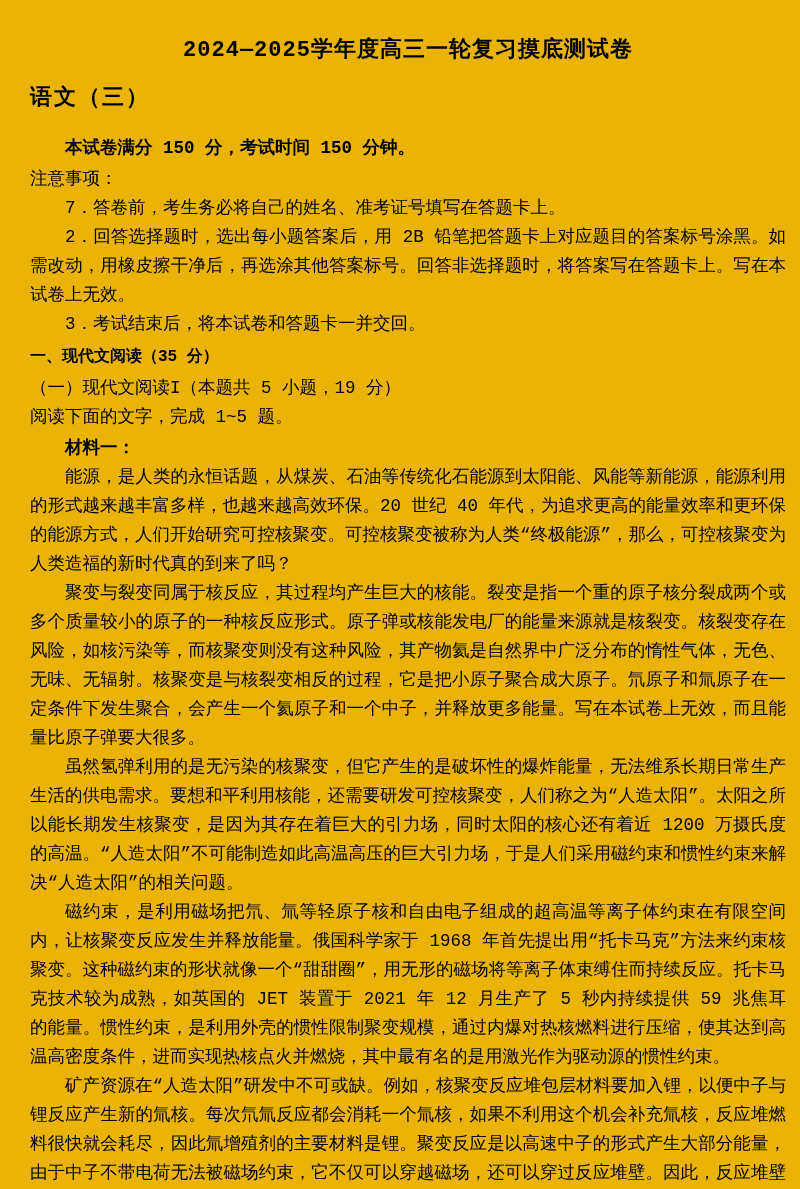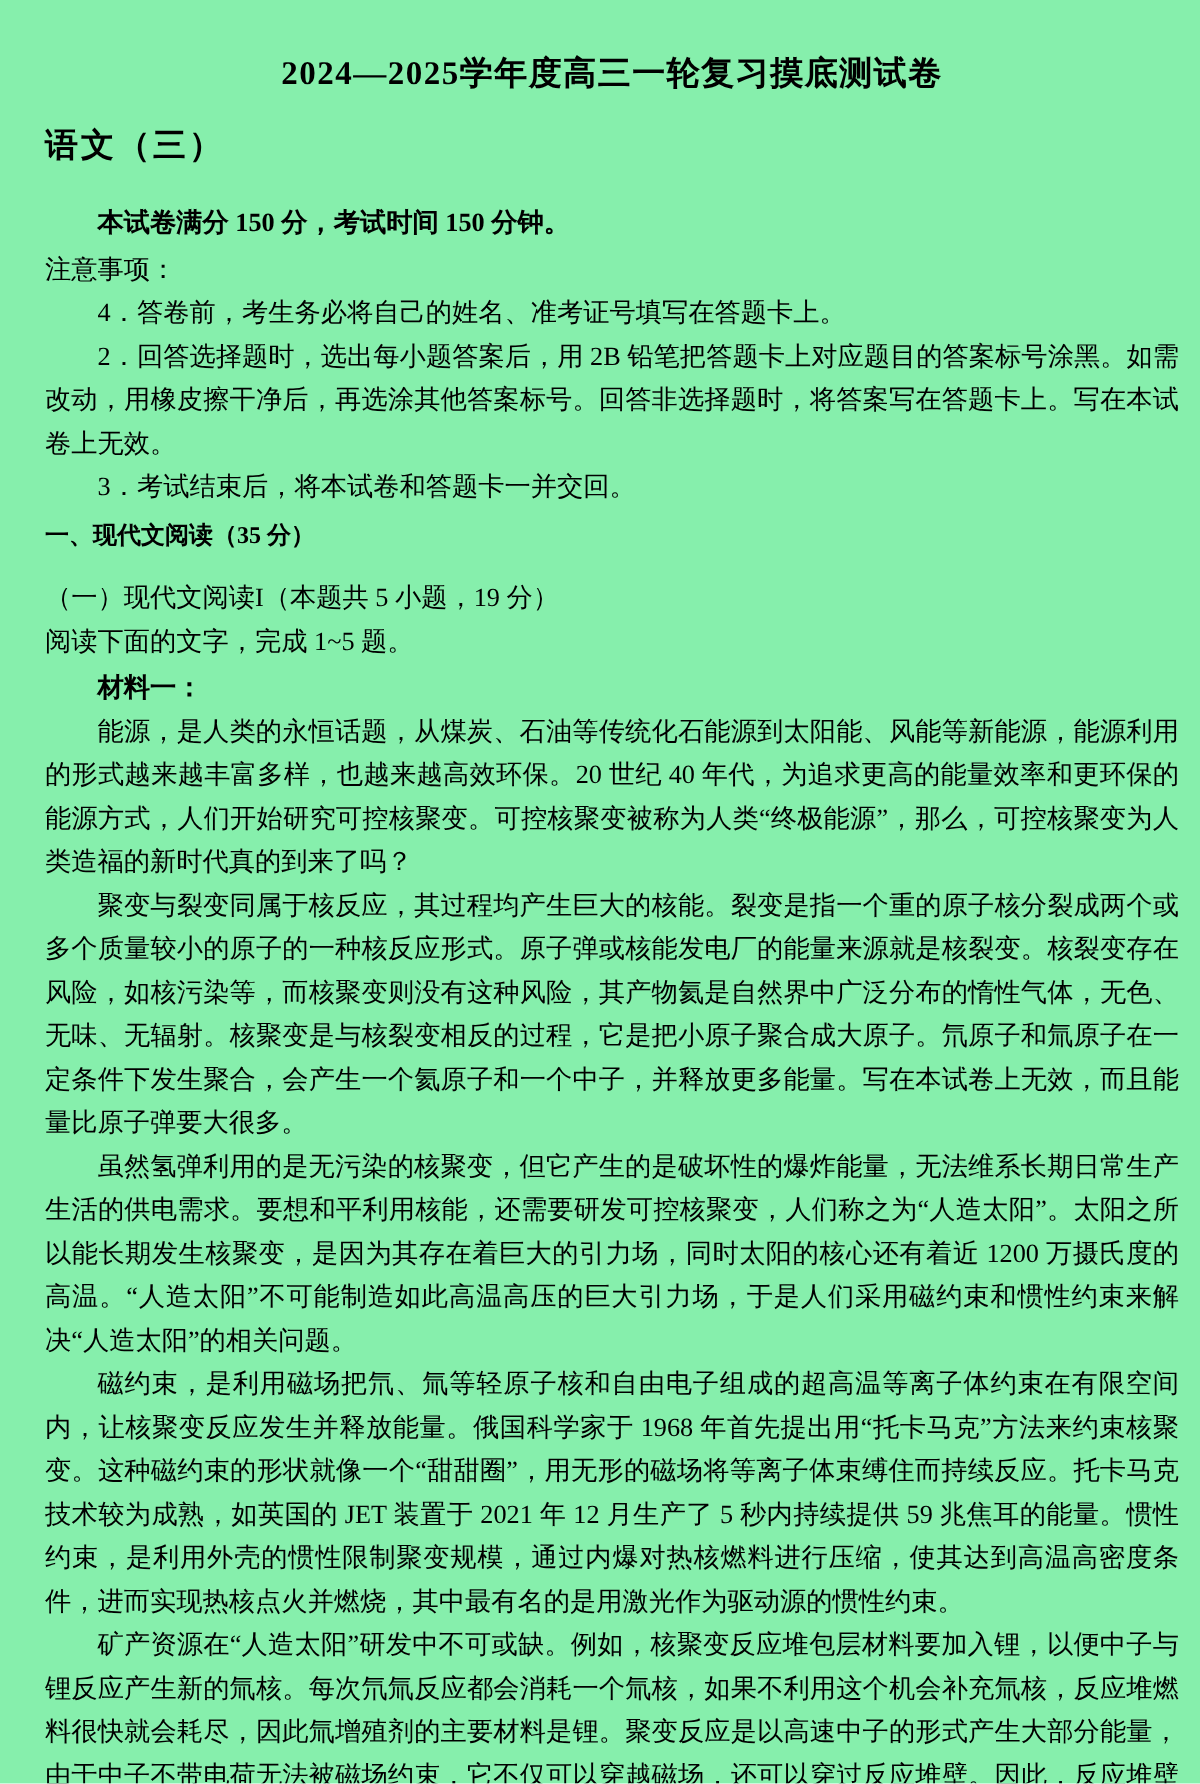--- a/index.html
+++ b/index.html
@@ -4,23 +4,23 @@
 <style>
   html, body {
     margin: 0;
     padding: 0;
     background: #ffffff;
   }
   .page {
     width: 800px;
     height: 1189px;
     box-sizing: border-box;
-    background: #86efac;
+    background: #eab308;
     color: #000000;
-    font-family: Liberation Serif, serif;
+    font-family: Liberation Mono, monospace;
     padding: 34px 14px 20px 30px;
     overflow: hidden;
   }
   .title {
     font-size: 22px;
     font-weight: bold;
     text-align: center;
     margin: 0 0 18px 0;
     letter-spacing: 1px;
   }
@@ -39,35 +39,35 @@
     text-justify: inter-ideograph;
   }
   .indent { text-indent: 2em; }
   .bold { font-weight: bold; }
   .exam-info { margin-bottom: 2px; }
   .section-heading {
     font-weight: bold;
     font-size: 16px;
     margin-top: 4px;
   }
-  .subsection-heading { margin-top: 12px; }
+  .subsection-heading { margin-top: 2px; }
   .material-label { margin-top: 2px; }
   .body-paragraph { }
 </style>
 </head>
 <body>
 
 <div class="page">
   <h1 class="title">2024—2025学年度高三一轮复习摸底测试卷</h1>
   <h2 class="subtitle">语文（三）</h2>
 
   <p class="indent bold exam-info">本试卷满分 150 分，考试时间 150 分钟。</p>
 
   <p>注意事项：</p>
-  <p class="indent">4．答卷前，考生务必将自己的姓名、准考证号填写在答题卡上。</p>
+  <p class="indent">7．答卷前，考生务必将自己的姓名、准考证号填写在答题卡上。</p>
   <p class="indent">2．回答选择题时，选出每小题答案后，用 2B 铅笔把答题卡上对应题目的答案标号涂黑。如需改动，用橡皮擦干净后，再选涂其他答案标号。回答非选择题时，将答案写在答题卡上。写在本试卷上无效。</p>
   <p class="indent">3．考试结束后，将本试卷和答题卡一并交回。</p>
 
   <p class="section-heading">一、现代文阅读（35 分）</p>
   <p class="subsection-heading">（一）现代文阅读I（本题共 5 小题，19 分）</p>
   <p>阅读下面的文字，完成 1~5 题。</p>
 
   <p class="indent bold material-label">材料一：</p>
 
   <p class="indent body-paragraph">能源，是人类的永恒话题，从煤炭、石油等传统化石能源到太阳能、风能等新能源，能源利用的形式越来越丰富多样，也越来越高效环保。20 世纪 40 年代，为追求更高的能量效率和更环保的能源方式，人们开始研究可控核聚变。可控核聚变被称为人类“终极能源”，那么，可控核聚变为人类造福的新时代真的到来了吗？</p>

